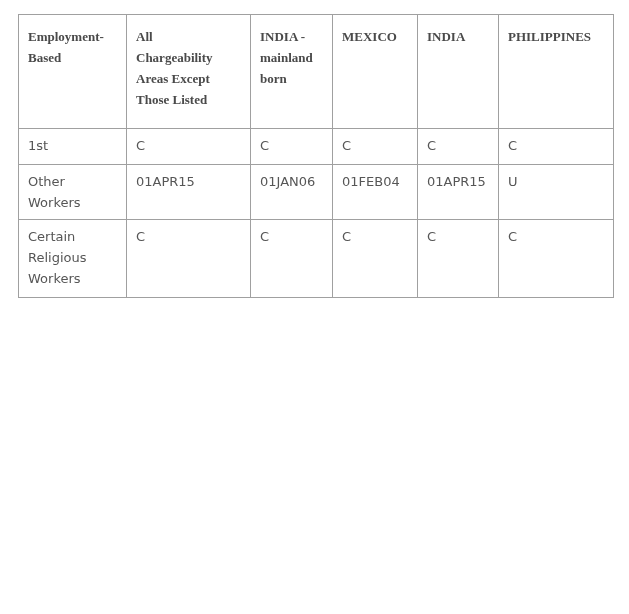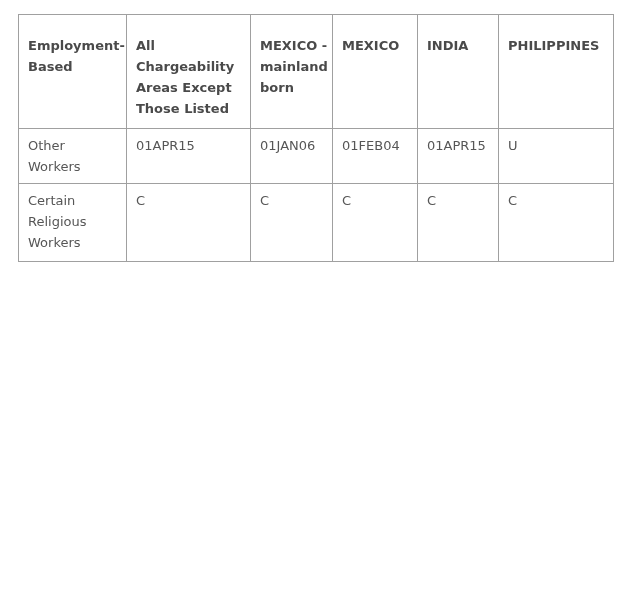--- a/index.html
+++ b/index.html
@@ -27,21 +27,22 @@
     text-align: left;
     white-space: pre-line;
     overflow: hidden;
     line-height: 21px;
     font-size: 13px;
     padding: 6px 4px 6px 9px;
   }
   table.visa th {
     font-weight: bold;
     color: #4a4a4a;
-    padding-top: 20px;
+    padding-top: 11px;
+    font-family: Liberation Serif, serif;
   }
   table.visa td {
     color: #565656;
   }
   tr.h-header { height: 114px; }
   tr.h-single { height: 36px; }
   tr.h-two    { height: 42px; }
   tr.h-three  { height: 78px; }
   tr.h-eight  { height: 194px; }
 </style>
@@ -59,29 +60,37 @@
       <col style="width:115px">
     </colgroup>
     <thead>
       <tr class="h-header">
         <th>Employment-
 Based</th>
         <th>All
 Chargeability
 Areas Except
 Those Listed</th>
-        <th>MEXICO -
+        <th>INDIA -
 mainland
 born</th>
         <th>MEXICO</th>
         <th>INDIA</th>
         <th>PHILIPPINES</th>
       </tr>
     </thead>
     <tbody>
+      <tr class="h-single">
+        <td>1st</td>
+        <td>C</td>
+        <td>C</td>
+        <td>C</td>
+        <td>C</td>
+        <td>C</td>
+      </tr>
       <tr class="h-two">
         <td>Other
 Workers</td>
         <td>01APR15</td>
         <td>01JAN06</td>
         <td>01FEB04</td>
         <td>01APR15</td>
         <td>U</td>
       </tr>
       <tr class="h-three">

